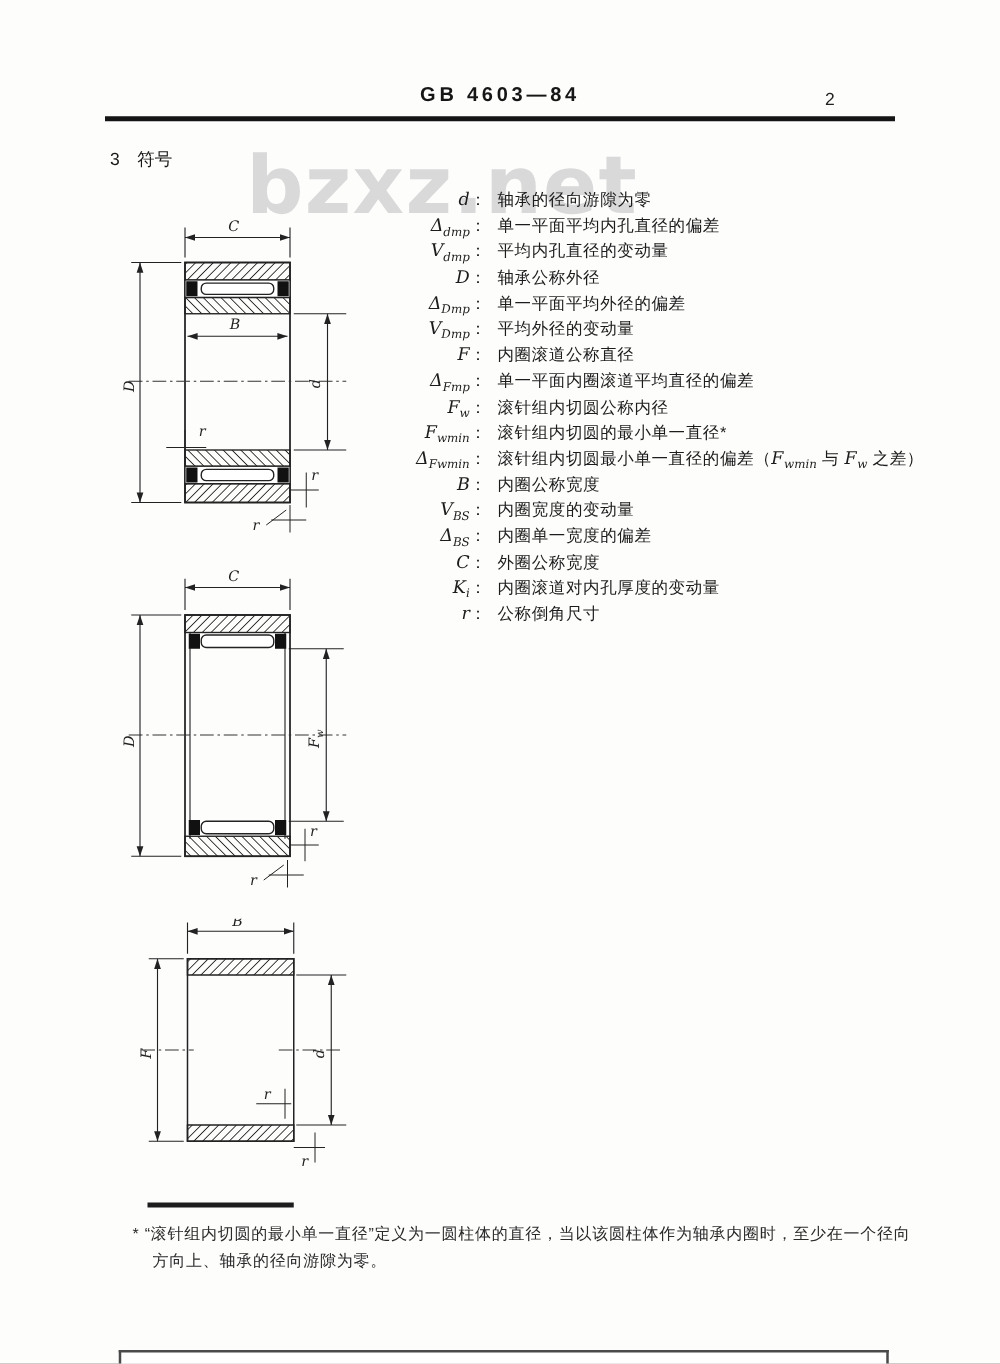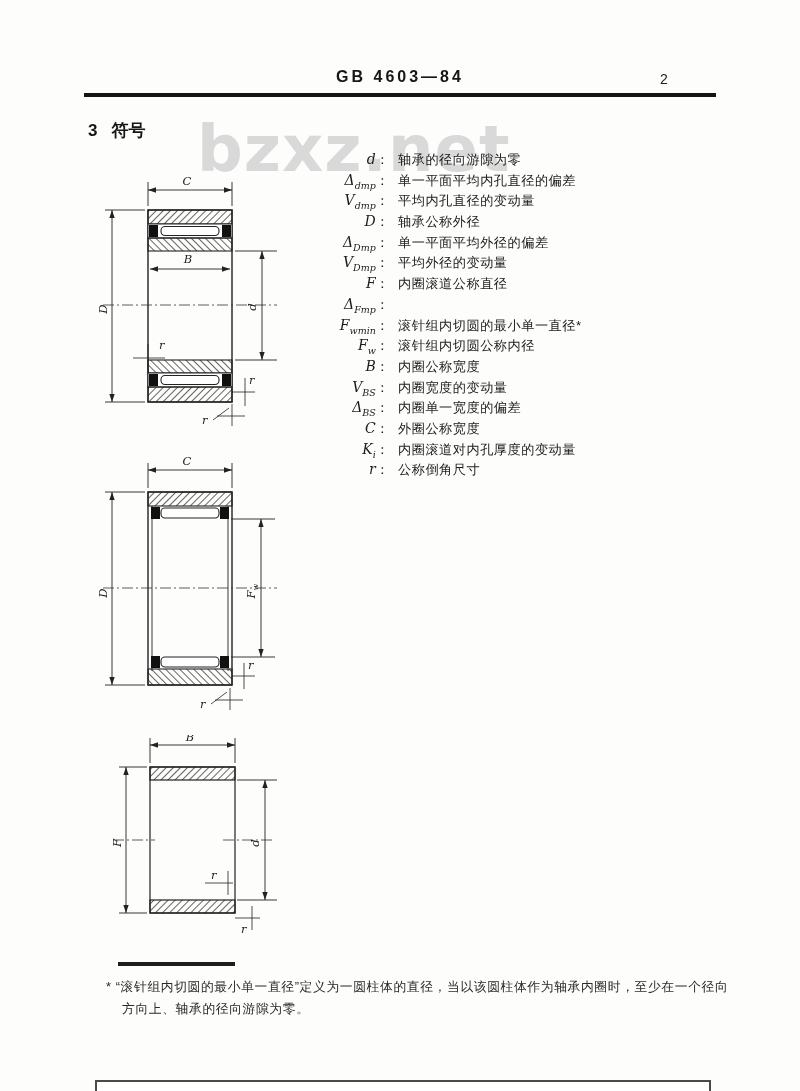--- a/index.html
+++ b/index.html
@@ -18,21 +18,21 @@
   }
   .layer{position:absolute;inset:0;z-index:1;padding-left:36px;}
   
   .std-no{
     position:absolute;left:250px;top:68px;width:300px;text-align:center;
     font-weight:bold;font-size:16px;letter-spacing:3px;color:#161616;
   }
   .page-no{position:absolute;left:660px;top:71px;font-size:14px;color:#222;}
   .header-rule{position:absolute;left:84px;top:93px;width:632px;height:4px;background:#151515;}
   
-  .section-h{position:absolute;left:88px;top:119px;font-weight:bold;font-size:17px;color:#161616;}
+  .section-h{position:absolute;left:88px;top:119px;font-weight:normal;font-size:14px;color:#161616;}
   .section-h .num{margin-right:14px;}
   
   .symbols{position:absolute;left:287px;top:151px;width:470px;}
   .sym-row{display:flex;align-items:baseline;height:20.7px;font-size:13.2px;white-space:nowrap;}
   .sym-row .sym{width:102px;text-align:right;flex:none;}
   .sym-row .desc{margin-left:9px;letter-spacing:0.5px;}
   .var{font-family:"DejaVu Serif","Liberation Serif",serif;font-style:italic;font-size:14px;}
   .var sub{font-size:9.5px;font-style:italic;letter-spacing:0;}
   
   .fig{position:absolute;}
@@ -101,32 +101,37 @@
         <span class="desc">平均外径的变动量</span>
       </div>
 
       <div class="sym-row">
         <span class="sym"><span class="var">F</span>：</span>
         <span class="desc">内圈滚道公称直径</span>
       </div>
 
       <div class="sym-row">
         <span class="sym"><span class="var">Δ<sub>Fmp</sub></span>：</span>
+        <span class="desc">单一平面内圈滚道平均直径的偏差</span>
+      </div>
+
+      <div class="sym-row">
+        <span class="sym"><span class="var">F<sub>w</sub></span>：</span>
+        <span class="desc">滚针组内切圆公称内径</span>
       </div>
 
       <div class="sym-row">
         <span class="sym"><span class="var">F<sub>wmin</sub></span>：</span>
         <span class="desc">滚针组内切圆的最小单一直径*</span>
       </div>
 
       <div class="sym-row">
-        <span class="sym"><span class="var">F<sub>w</sub></span>：</span>
-        <span class="desc">滚针组内切圆公称内径</span>
-      </div>
-
+        <span class="sym"><span class="var">Δ<sub>Fwmin</sub></span>：</span>
+        <span class="desc">滚针组内切圆最小单一直径的偏差（<span class="var">F<sub>wmin</sub></span> 与 <span class="var">F<sub>w</sub></span> 之差）</span>
+      </div>
 
       <div class="sym-row">
         <span class="sym"><span class="var">B</span>：</span>
         <span class="desc">内圈公称宽度</span>
       </div>
 
       <div class="sym-row">
         <span class="sym"><span class="var">V<sub>BS</sub></span>：</span>
         <span class="desc">内圈宽度的变动量</span>
       </div>

